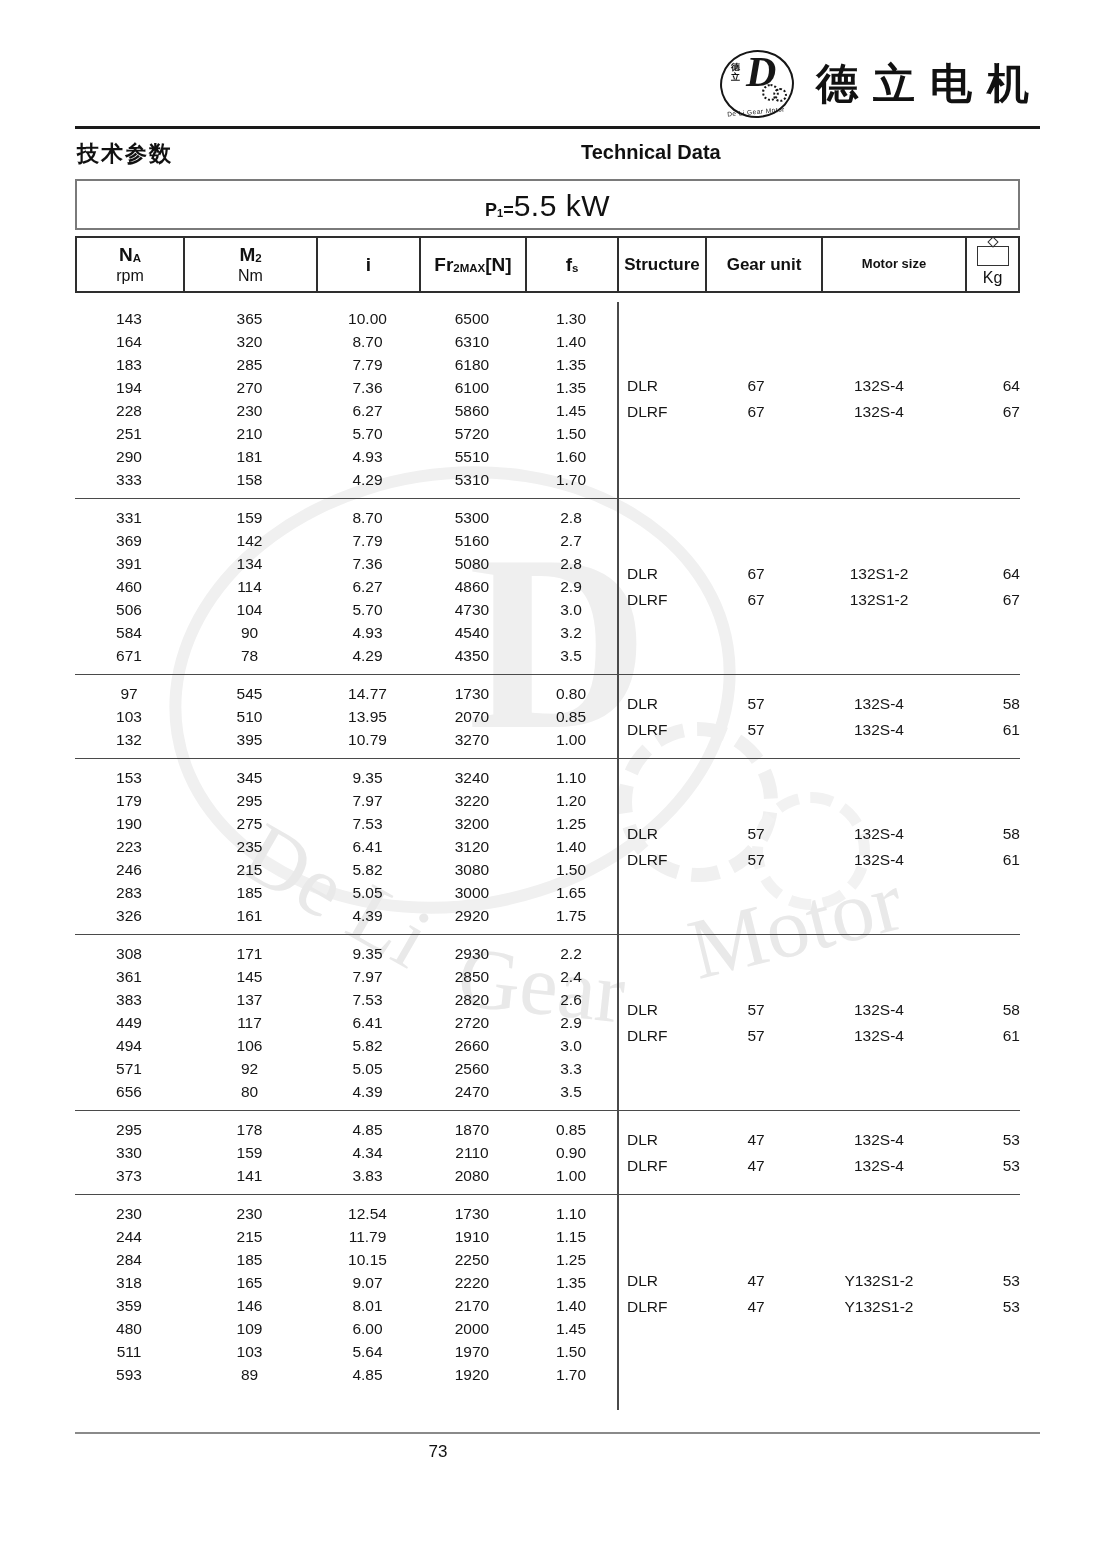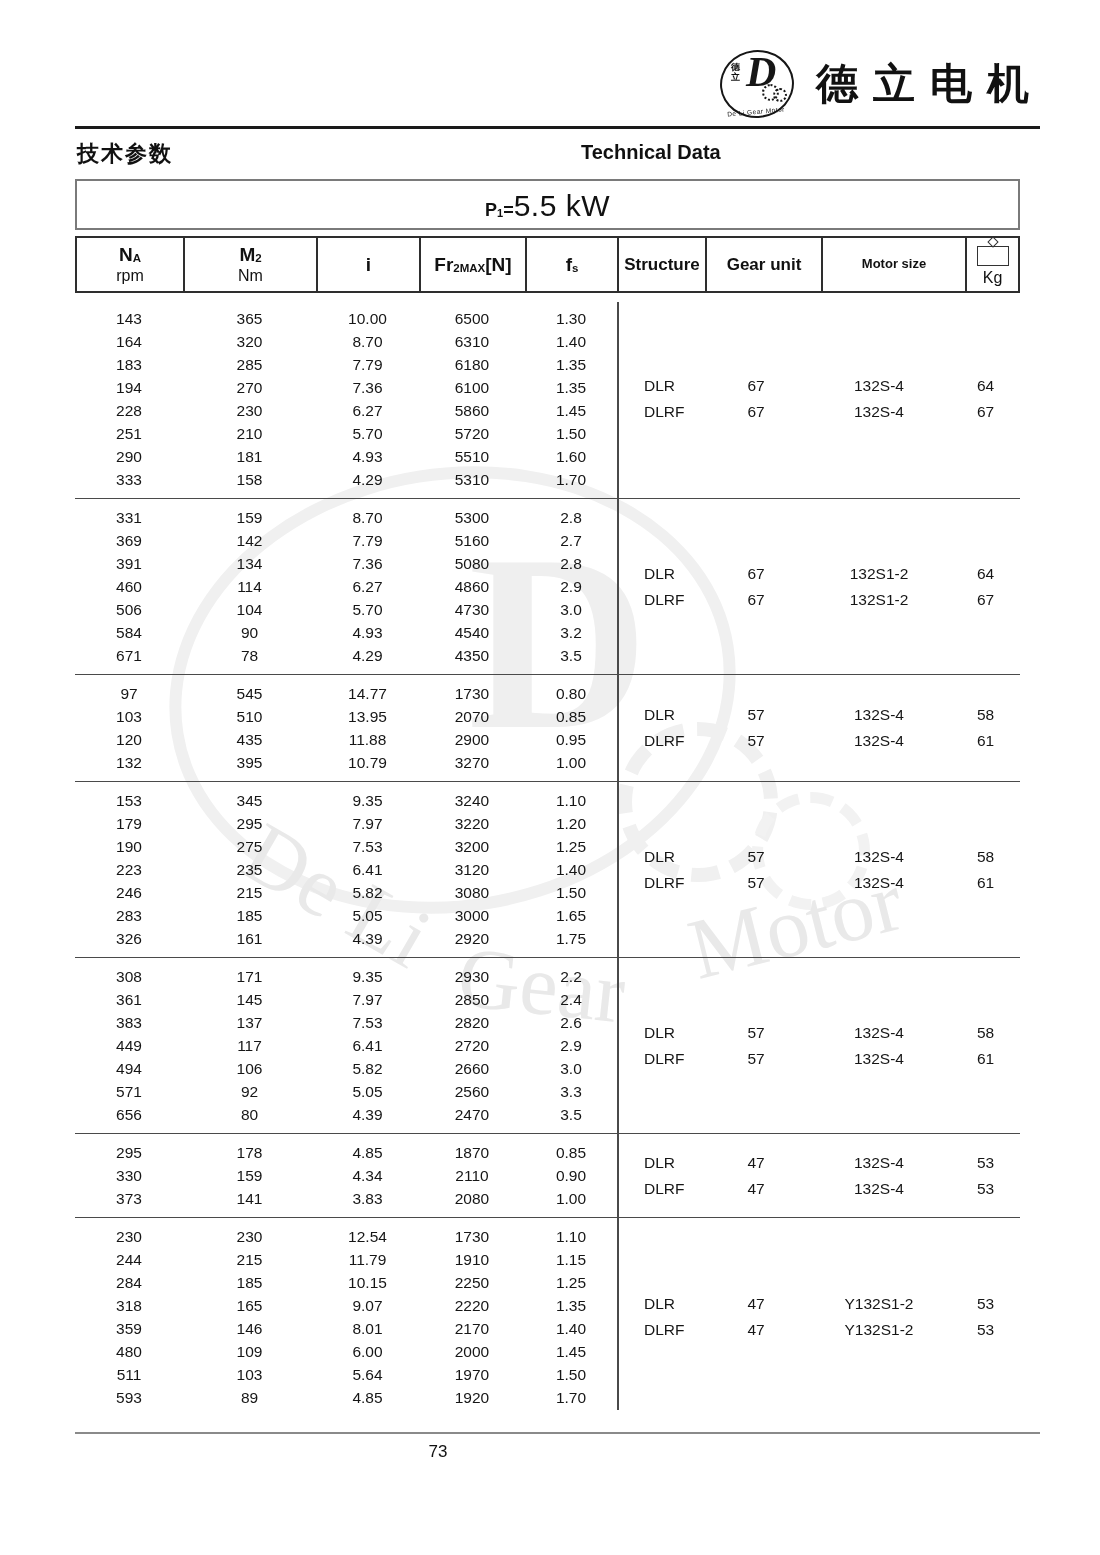--- a/index.html
+++ b/index.html
@@ -62,24 +62,24 @@
   
   .tbody{position:absolute;left:75px;top:300px;width:945px;z-index:1}
   .group{display:flex;border-bottom:1px solid #4a4a4a;padding:7px 0}
   .group:last-child{border-bottom:none}
   .gleft{width:542px}
   .drow{display:flex;height:23px;line-height:23px;font-size:15.5px}
   .dcell{text-align:center;color:#161616}
   .c0{width:108px}.c1{width:133px}.c2{width:103px}.c3{width:106px}.c4{width:92px}
   .ginfo{width:403px;display:flex;flex-direction:column;justify-content:center}
   .iline{display:flex;height:26px;line-height:26px;font-size:15.5px;color:#161616}
-  .istruct{width:88px;padding-left:27px;box-sizing:border-box}
+  .istruct{width:88px;padding-left:10px;box-sizing:border-box}
   .igear{width:102px;text-align:center}
   .imotor{width:144px;text-align:center}
-  .ikg{width:69px;text-align:center}
+  .ikg{width:69px;text-align:right}
   .vline{position:absolute;left:617px;top:302px;width:1.5px;height:1108px;background:#4a4a4a;z-index:1}
   
   .footer-rule{position:absolute;left:75px;top:1432px;width:965px;height:2px;background:#8a8a8a;z-index:1}
   .page-num{position:absolute;left:0;top:1442px;width:876px;text-align:center;font-size:17px;z-index:1}
 </style>
 </head>
 <body>
 
 <div class="wm">
   <div class="wm-ellipse"></div>
@@ -319,27 +319,20 @@
           <div class="dcell c4">0.80</div>
         </div>
         <div class="drow">
           <div class="dcell c0">103</div>
           <div class="dcell c1">510</div>
           <div class="dcell c2">13.95</div>
           <div class="dcell c3">2070</div>
           <div class="dcell c4">0.85</div>
         </div>
         <div class="drow">
-          <div class="dcell c0">120</div>
-          <div class="dcell c1">435</div>
-          <div class="dcell c2">11.88</div>
-          <div class="dcell c3">2900</div>
-          <div class="dcell c4">0.95</div>
-        </div>
-        <div class="drow">
           <div class="dcell c0">132</div>
           <div class="dcell c1">395</div>
           <div class="dcell c2">10.79</div>
           <div class="dcell c3">3270</div>
           <div class="dcell c4">1.00</div>
         </div>
       </div>
       <div class="ginfo">
         <div class="iline">
           <div class="istruct">DLR</div>

